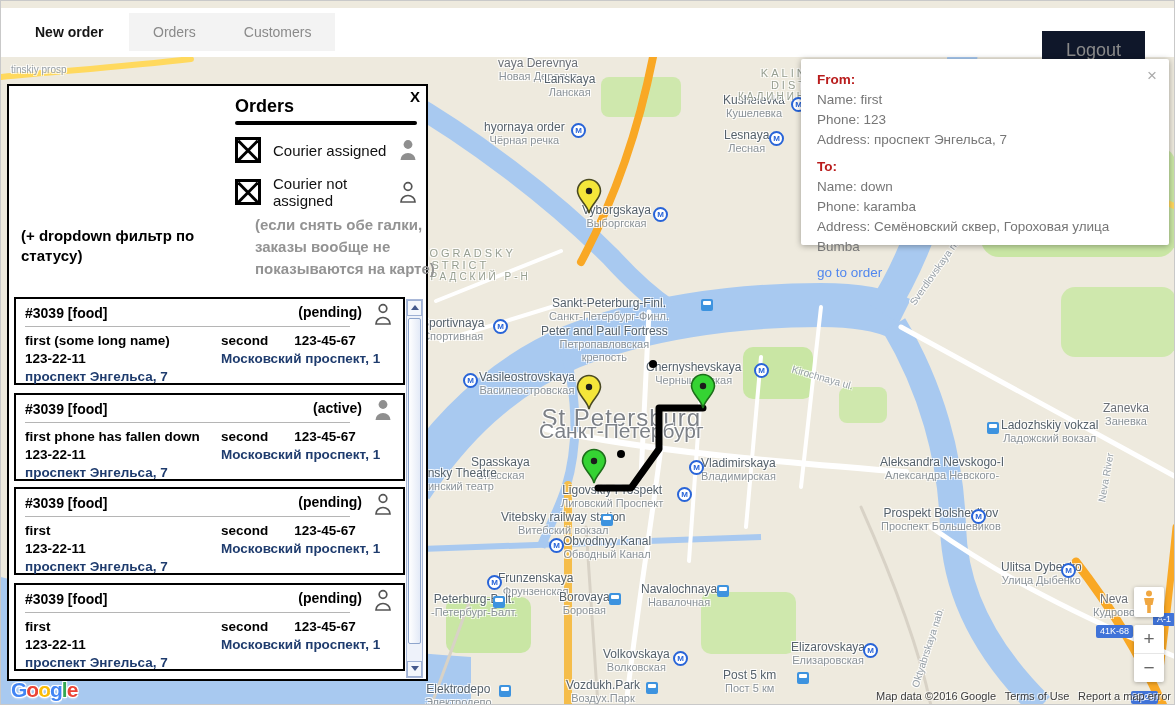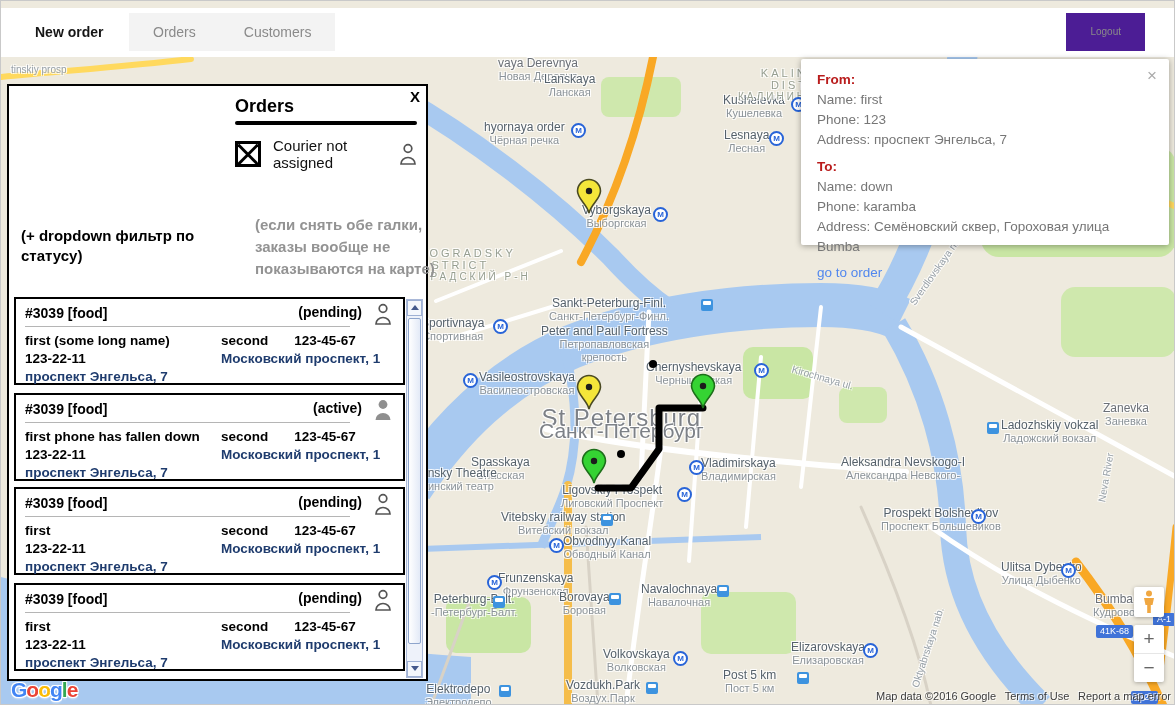--- a/index.html
+++ b/index.html
@@ -23,21 +23,21 @@
   .metro::after{content:"M";}
   .rail{width:12px;height:12px;border-radius:2px;background:#3d93df;}
   .rail::after{content:"";display:block;width:8px;height:4px;background:#fff;margin:2px auto 0;border-radius:1px;}
   .badge{position:absolute;background:#4073d8;color:#fff;font-size:9px;line-height:13px;padding:0 4px;border-radius:2px;z-index:3;}
 
   
   #navbar{position:absolute;left:0;top:7px;width:100%;height:49px;background:#fff;z-index:10;}
   #nav-new-order{position:absolute;left:34px;top:0;line-height:49px;font-weight:bold;font-size:14px;color:#161616;cursor:pointer;}
   #nav-tabs{position:absolute;left:128px;top:5px;height:38px;background:#f3f3f3;display:flex;}
   #nav-tabs .tab{line-height:38px;padding:0 24px;color:#8a8a8a;font-size:14px;cursor:pointer;}
-  #nav-logout{position:absolute;right:29px;top:5px;height:38px;background:#4c1d95;line-height:38px;padding:0 24px;color:#8a8a8a;font-size:10px;cursor:pointer;}
+  #nav-logout{position:absolute;right:29px;top:23px;height:38px;background:#0f172a;line-height:38px;padding:0 24px;color:#8a8a8a;font-size:18px;cursor:pointer;}
 
   
   #panel{position:absolute;left:6px;top:83px;width:421px;height:597px;background:#fff;border:2px solid #000;box-sizing:border-box;z-index:20;}
   #panel-close{position:absolute;right:6px;top:2px;font-weight:bold;font-size:15px;color:#000;cursor:pointer;}
   .leg-title{font-weight:bold;font-size:18px;color:#000;}
   .leg-rule{height:4px;background:#000;border-radius:2px;margin-top:4px;}
   #couriers-sec{position:absolute;left:20px;top:10px;width:186px;}
   #orders-sec{position:absolute;left:226px;top:10px;width:182px;}
   .leg-row{display:flex;align-items:center;margin-top:12px;}
   .cb{width:20px;height:20px;border:3px solid #000;position:relative;flex:none;background:#fff;cursor:pointer;overflow:hidden;}
@@ -260,38 +260,38 @@
         <span class="ru">Электродепо</span>
       </div>
     <div class="mlabel" style="left:722px;top:668px">
         <span class="en">Post 5 km</span>
         <span class="ru">Пост 5 км</span>
       </div>
     <div class="mlabel" style="left:790px;top:640px">
         <span class="en">Elizarovskaya</span>
         <span class="ru">Елизаровская</span>
       </div>
-    <div class="mlabel" style="left:840px;top:455px">
+    <div class="mlabel" style="left:879px;top:455px">
         <span class="en">Aleksandra Nevskogo-I</span>
         <span class="ru">Александра Невского-</span>
       </div>
     <div class="mlabel" style="left:1000px;top:418px">
         <span class="en">Ladozhskiy vokzal</span>
         <span class="ru">Ладожский вокзал</span>
       </div>
     <div class="mlabel" style="left:880px;top:506px">
         <span class="en">Prospekt Bolshevikov</span>
         <span class="ru">Проспект Большевиков</span>
       </div>
     <div class="mlabel" style="left:1000px;top:560px">
         <span class="en">Ulitsa Dybenko</span>
         <span class="ru">Улица Дыбенко</span>
       </div>
     <div class="mlabel town" style="left:1092px;top:592px">
-        <span class="en">Bumba</span>
+        <span class="en">Neva</span>
         <span class="ru">Кудрово</span>
       </div>
     <div class="mlabel town" style="left:1102px;top:401px">
         <span class="en">Zanevka</span>
         <span class="ru">Заневка</span>
       </div>
     <div class="mlabel street" style="left:1080px;top:470px;transform:rotate(-80deg)">
         <span class="en">Neva River</span>
       </div>
     <div class="mlabel street" style="left:885px;top:640px;transform:rotate(-72deg)">
@@ -382,20 +382,28 @@
   <div id="panel">
     <div id="panel-close">X</div>
 
     <div class="note-bold">(+ dropdown фильтр по статусу)</div>
 
     <div id="orders-sec">
       <div class="leg-title">Orders</div>
       <div class="leg-rule"></div>
       <div class="leg-row">
         <span class="cb"></span>
+        <span class="leg-label">Courier assigned</span>
+        <svg class="person" width="18" height="22" viewBox="0 0 18 22">
+          <circle cx="9" cy="5.5" r="4.4" fill="#8f8f8f"></circle>
+            <path d="M1.5,21 a7.5,7 0 0 1 15,0 z" fill="#8f8f8f"></path>
+        </svg>
+      </div>
+      <div class="leg-row">
+        <span class="cb"></span>
         <span class="leg-label">Courier not assigned</span>
         <svg class="person" width="18" height="22" viewBox="0 0 18 22">
           <circle cx="9" cy="5.5" r="3.8" fill="none" stroke="#555" stroke-width="1.7"></circle>
             <path d="M2,21 a7,6.5 0 0 1 14,0 z" fill="none" stroke="#555" stroke-width="1.7"></path>
         </svg>
       </div>
       <div class="note-gray">(если снять обе галки, заказы вообще не показываются на карте)</div>
     </div>
 
     <div class="card" style="top:211px">

